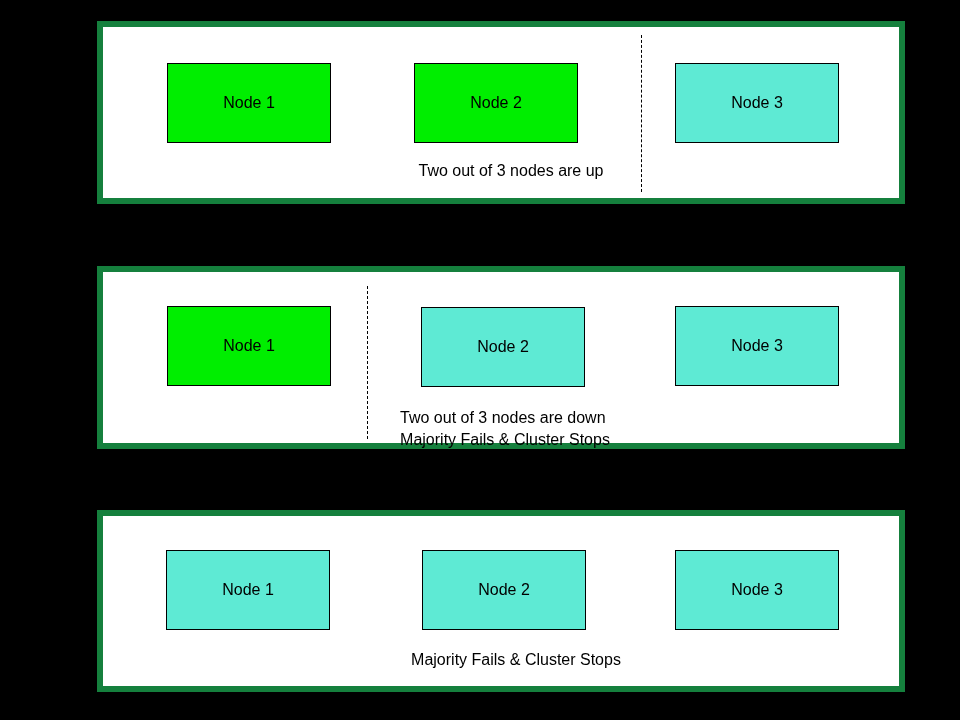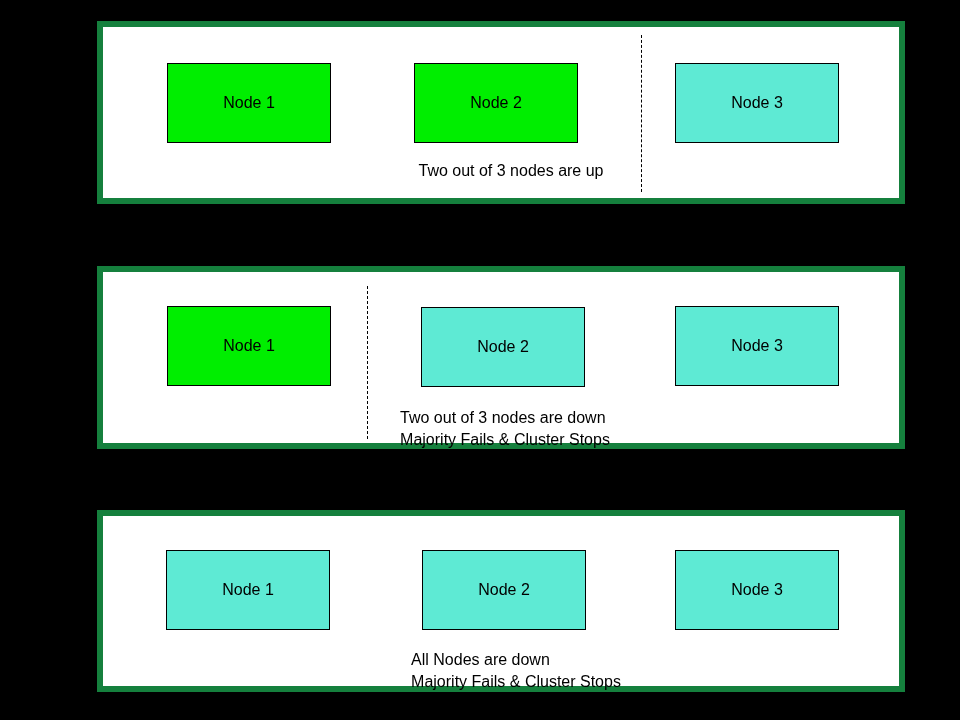--- a/index.html
+++ b/index.html
@@ -111,18 +111,17 @@
     <div class="node down n1">
       <span class="node-label">Node 1</span>
     </div>
     <div class="node down n2">
       <span class="node-label">Node 2</span>
     </div>
     <div class="node down n3">
       <span class="node-label">Node 3</span>
     </div>
     <div class="caption">
-      <div>All Nodes are down</div>
       <div>Majority Fails &amp; Cluster Stops</div>
     </div>
   </div>
 
 </div>
 
 </body></html>

